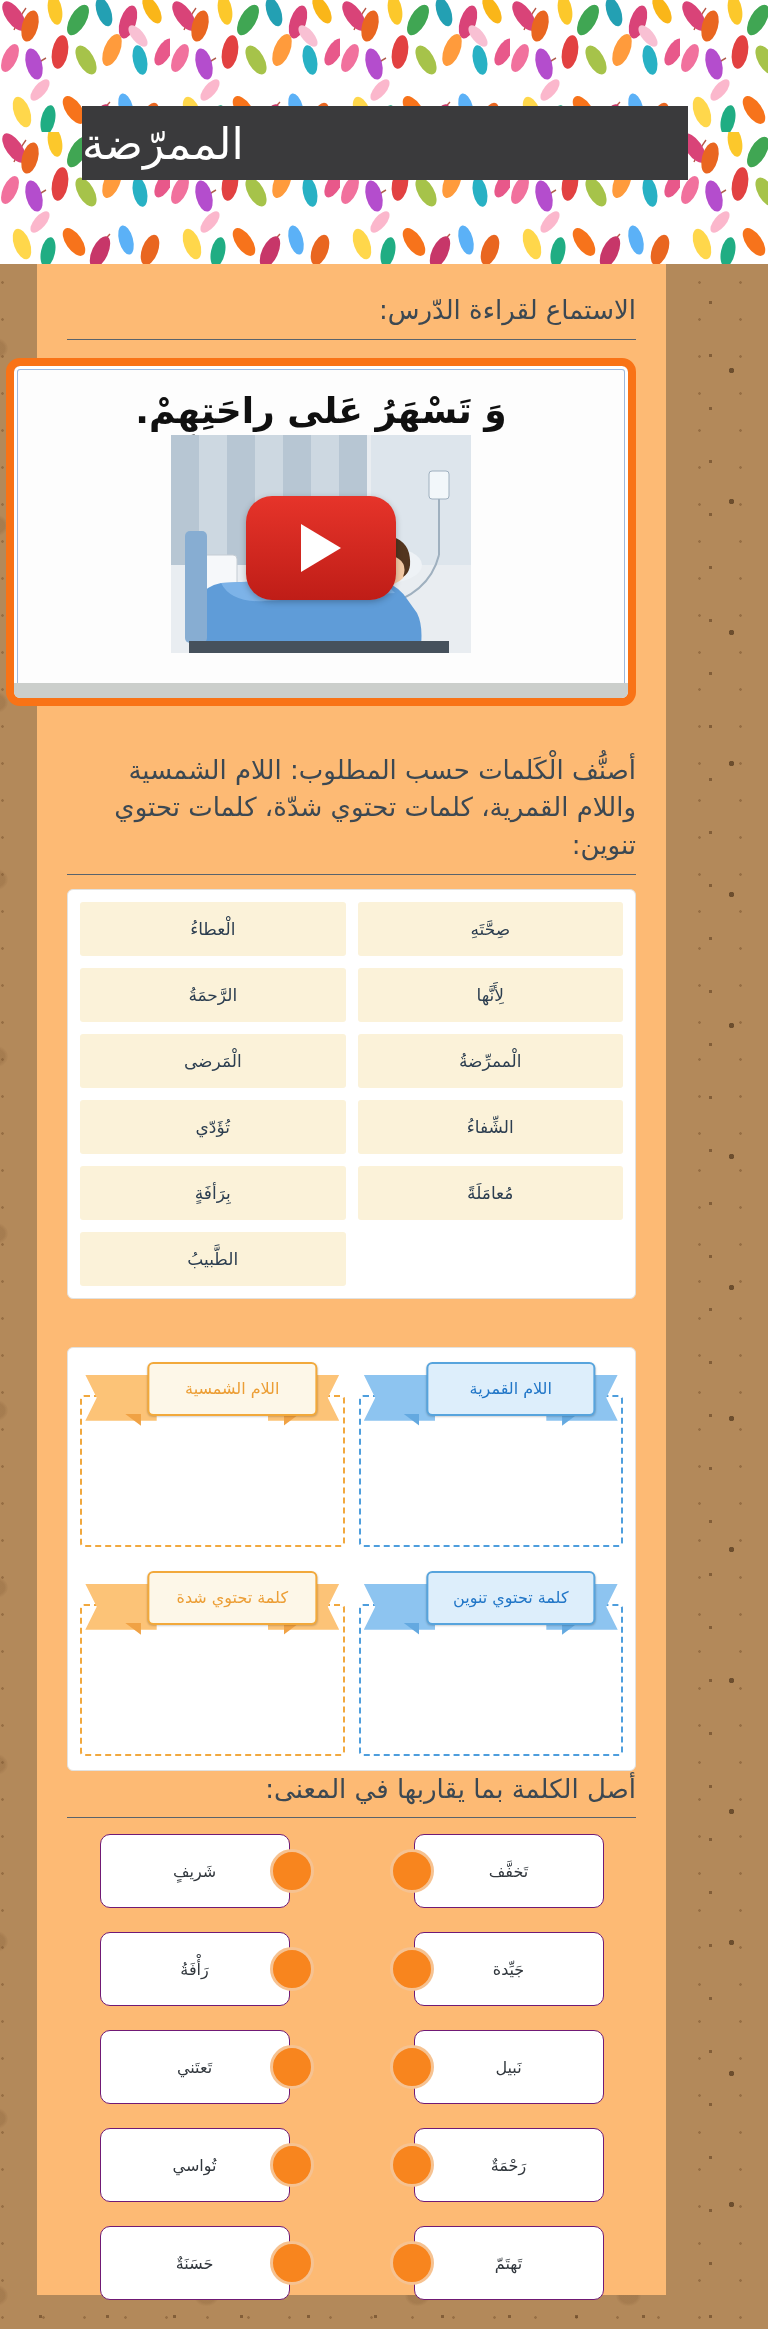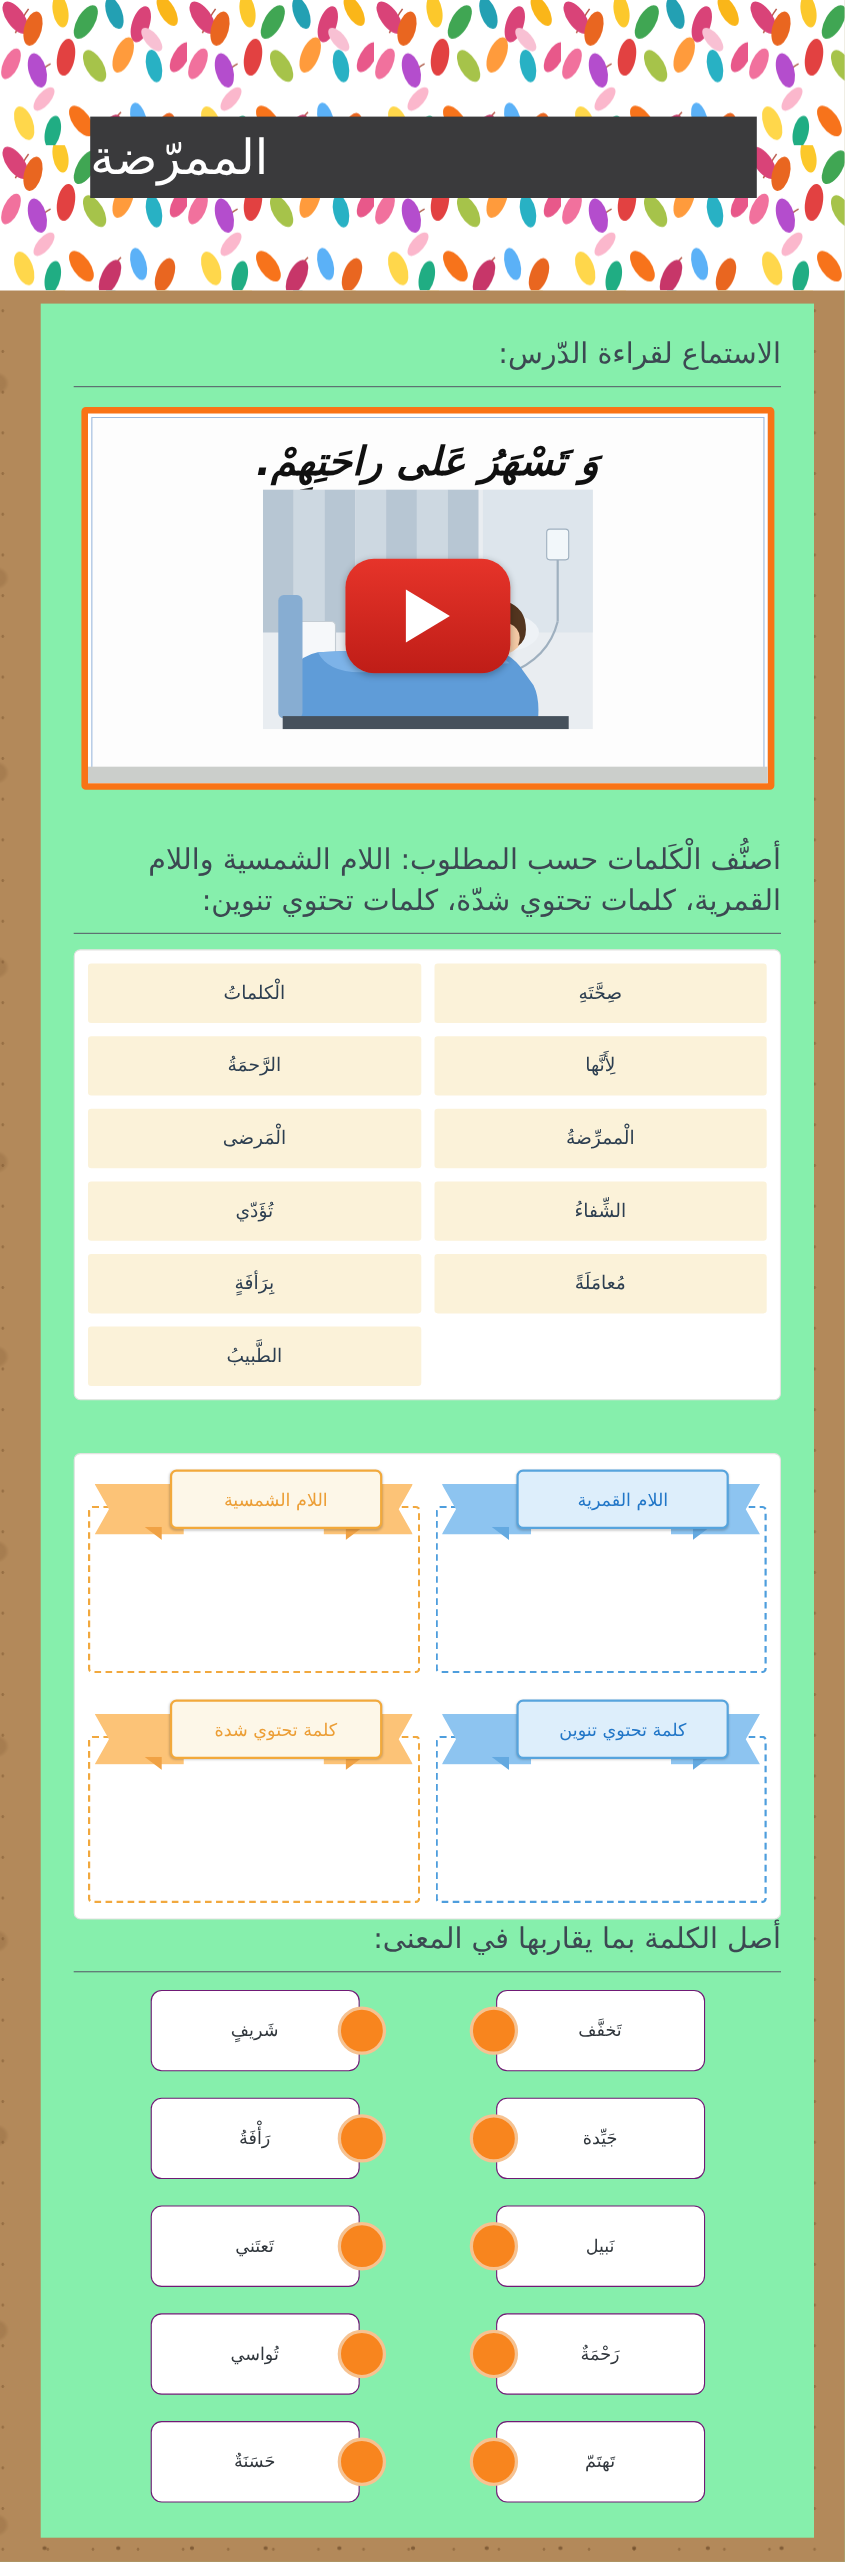--- a/index.html
+++ b/index.html
@@ -23,34 +23,34 @@
   .leaf-header { position: absolute; top:0; left:0; width:768px; height:264px; background:#fff; }
   .leaf-header svg { display:block; width:768px; height:264px; }
   .banner {
     position:absolute; top:106px; left:82px; width:606px; height:74px;
     background:#3a3a3c; display:flex; align-items:center; justify-content:flex-end;
   }
   .banner h1 { color:#ffffff; font-size:44px; font-weight:400; letter-spacing:1px; }
 
   
   .content-column {
-    position:absolute; top:276px; left:37px; width:703px; height:2031px;
-    background:#86efac;
+    position:absolute; top:264px; left:37px; width:629px; height:2031px;
+    background:#fdba74;
   }
   section { padding: 0 30px; }
   h2.sec-title { font-size:26px; font-weight:400; color:#3c4852; line-height:1.45; text-align:right; }
   .rule { border:none; border-top:1px solid #59636c; margin-top:9px; }
 
   
   .listen-sec { padding-top:28px; }
   .video-frame {
     position:relative; width:630px; height:348px; margin:18px auto 0;
-    background:#fdfdfd; border:6px solid #f97316; border-radius:4px;
+    background:#fdfdfd; border:8px solid #f97316; border-radius:14px;
     box-shadow: inset 0 0 0 3px #ffffff, inset 0 0 0 4px #9db9dd;
-    overflow:hidden; cursor:pointer;font-style:italic;
+    overflow:hidden; cursor:pointer;
   }
   .video-caption { text-align:center; font-size:36px; font-weight:700; color:#101010; margin-top:24px; }
   .illustration { display:block; margin:4px auto 0; }
   .video-strip { position:absolute; bottom:0; left:0; right:0; height:15px; background:#cbcecb; }
   .play-button {
     position:absolute; left:50%; top:55%; transform:translate(-50%,-50%);
     width:150px; height:104px; border-radius:26px;
     background:linear-gradient(#e6342a,#bf1d17);
     display:flex; align-items:center; justify-content:center;
     box-shadow:0 2px 6px rgba(0,0,0,.25);
@@ -210,21 +210,21 @@
 
     <div class="wordbank-card">
       <div class="wb-col">
         <div class="chip">صِحَّتَهِ</div>
         <div class="chip">لِأَنَّها</div>
         <div class="chip">الْممرِّضةُ</div>
         <div class="chip">الشِّفاءُ</div>
         <div class="chip">مُعامَلَةً</div>
       </div>
       <div class="wb-col">
-        <div class="chip">الْكلماتُ</div>
+        <div class="chip">الْعطاءُ</div>
         <div class="chip">الرَّحمَةُ</div>
         <div class="chip">الْمَرضى</div>
         <div class="chip">تُؤَدّي</div>
         <div class="chip">بِرَأفَةٍ</div>
         <div class="chip">الطَّبيبُ</div>
       </div>
     </div>
 
     <div class="zones-card">
       <div class="zone blue">

